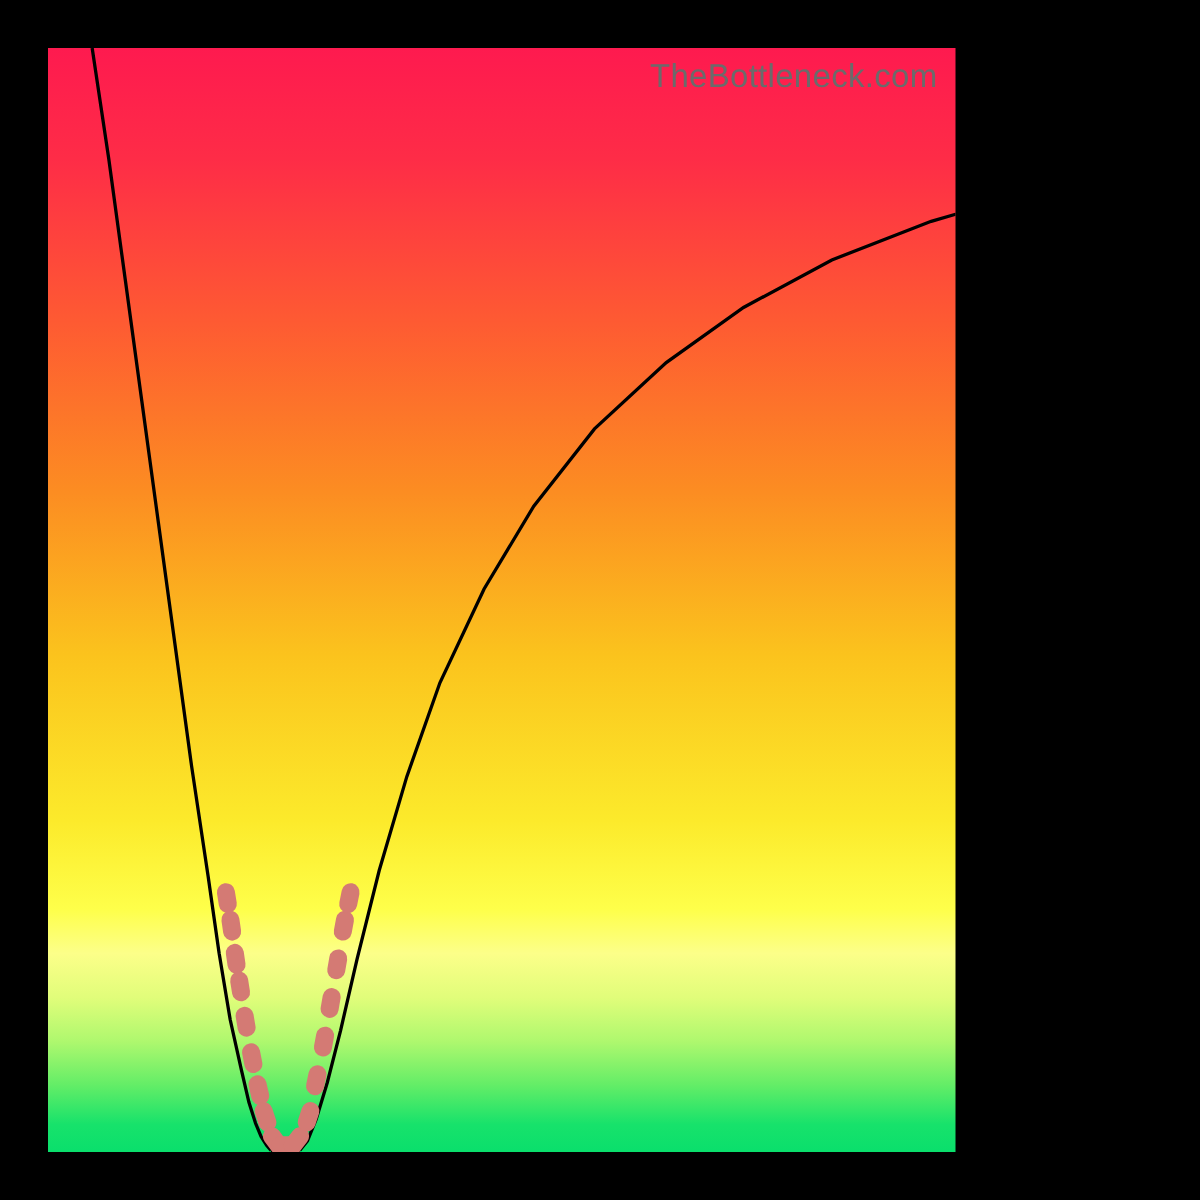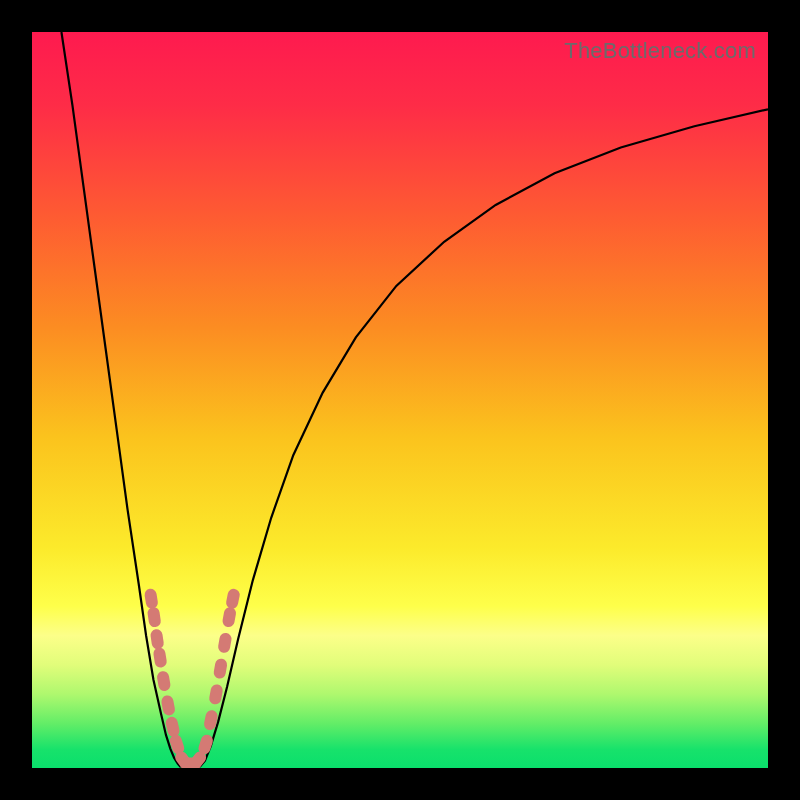--- a/index.html
+++ b/index.html
@@ -14,21 +14,21 @@
   .frame {
     position: absolute;
     top: 0; left: 0;
     width: 800px; height: 800px;
     background: #000;
   }
   .plot-area {
     position: absolute;
     top: 32px;
     left: 32px;
-    width: 736px;
+    width: 605px;
     height: 736px;
     overflow: hidden;
   }
   .gradient {
     position: absolute;
     inset: 0;
   }
   .watermark {
     position: absolute;
     top: 6px;

